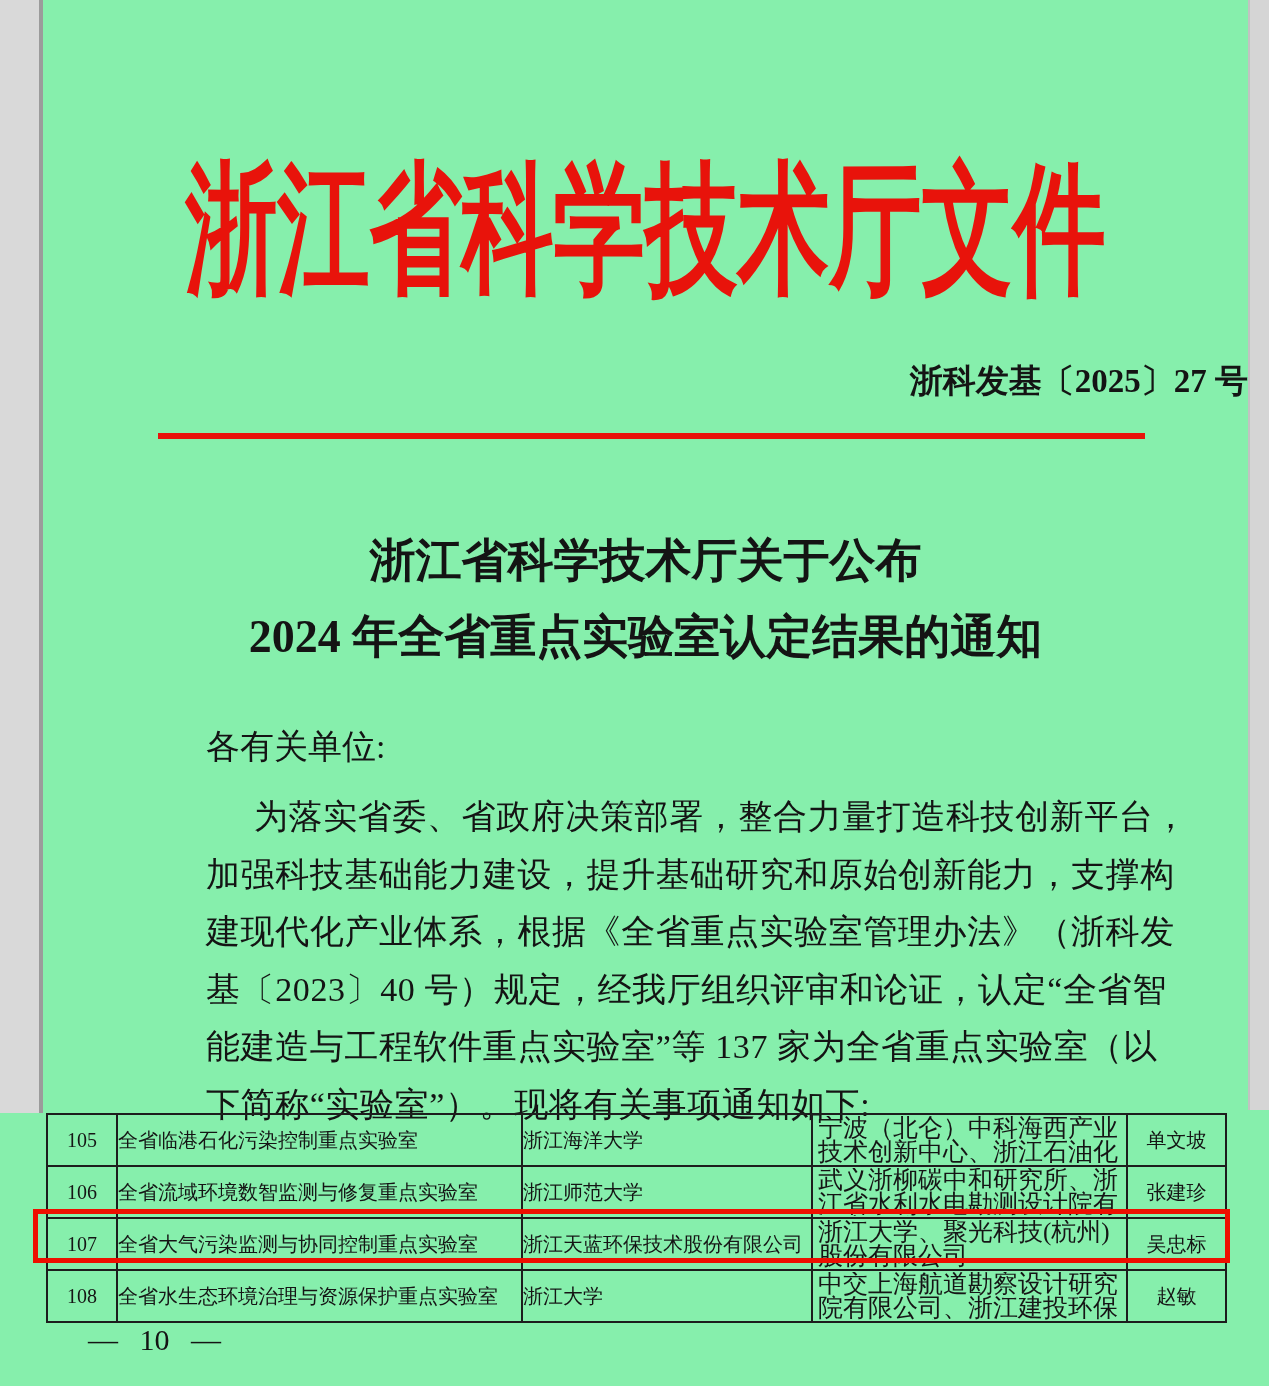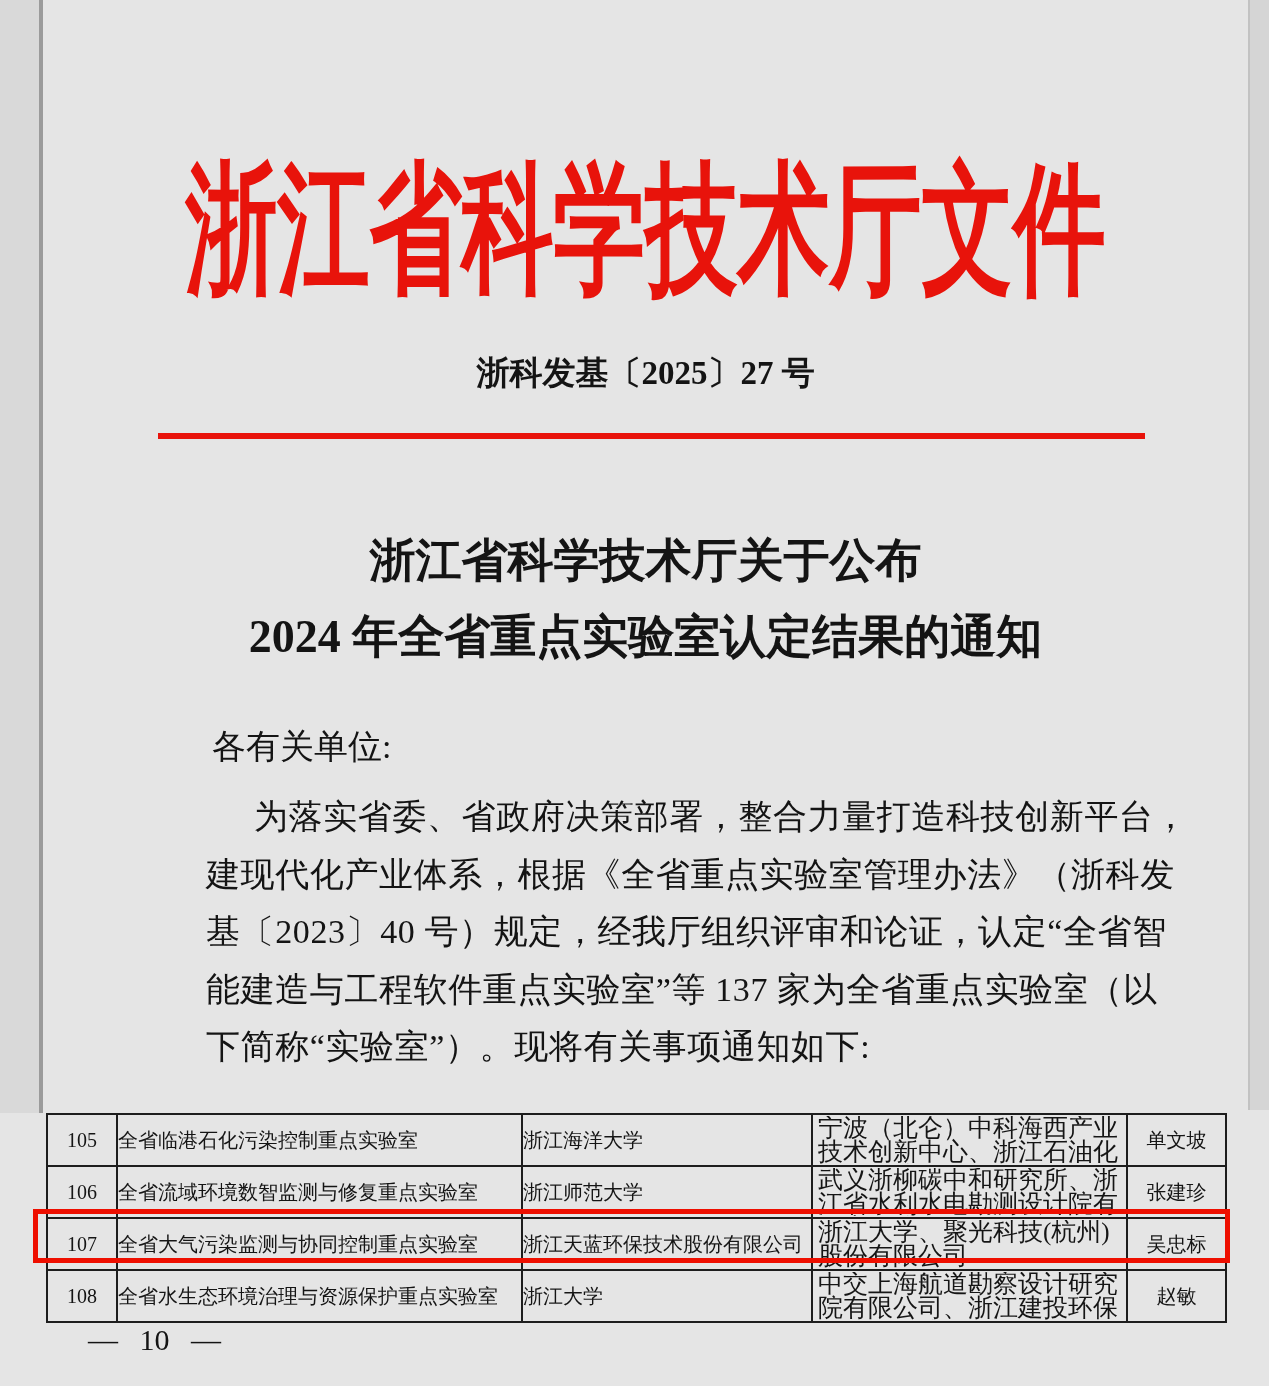--- a/index.html
+++ b/index.html
@@ -1,49 +1,49 @@
 <!DOCTYPE html>
 <html style="--header_red: #e8130b; --highlight_red: #ee0f00; --table_border: #1d1d1d; --text_black: #141414; --gutter_gray: #d9d9d9;"><head>
 <meta charset="utf-8">
 <style>
   html,body{margin:0;padding:0;background:#ffffff;}
   .screen{
-    position:relative;width:1269px;height:1386px;background:#e5e5e5;overflow:hidden;
+    position:relative;width:1269px;height:1386px;background:#86efac;overflow:hidden;
     font-family:"Liberation Serif","DejaVu Serif",serif;color:var(--text_black,#141414);
   }
   
   .gutter-left{
     position:absolute;left:0;top:0;width:39px;height:1113px;
     background:var(--gutter_gray,#d9d9d9);border-right:4px solid #9b9b9b;
   }
   .gutter-right{
     position:absolute;right:0;top:0;width:19px;height:1110px;
     background:#d5d5d5;border-left:2px solid #c2c2c2;
   }
   
   .agency-header{
     position:absolute;left:43px;top:148px;width:1205px;height:165px;line-height:165px;
     text-align:center;font-size:92px;font-weight:bold;color:var(--header_red,#e8130b);
     transform:scaleY(1.55);transform-origin:center;white-space:nowrap;letter-spacing:0;
   }
   .doc-number{
-    position:absolute;left:43px;top:351px;width:1205px;height:45px;line-height:45px;
-    text-align:center;font-size:33px;font-weight:bold;white-space:nowrap;
+    position:absolute;left:43px;top:359px;width:1205px;height:45px;line-height:45px;
+    text-align:right;font-size:33px;font-weight:bold;white-space:nowrap;
   }
   .red-rule{
     position:absolute;left:158px;top:433px;width:987px;height:6px;
     background:var(--header_red,#e8130b);
   }
   .notice-title{
     position:absolute;left:43px;top:523px;width:1205px;text-align:center;
     font-size:46px;font-weight:bold;line-height:76px;
   }
   .notice-title div{white-space:nowrap;}
   .salutation{
-    position:absolute;left:212px;top:726px;font-size:34px;line-height:42px;white-space:nowrap;
+    position:absolute;left:206px;top:726px;font-size:34px;line-height:42px;white-space:nowrap;
   }
   .body-text{
     position:absolute;left:206px;top:788px;width:940px;
     font-size:34px;line-height:57.5px;letter-spacing:0.6px;
   }
   .bline{white-space:nowrap;}
   .bline.indent{padding-left:48px;}
   
   .table-wrap{position:absolute;left:46px;top:1113px;font-family:Liberation Serif, serif;}
   table.results{
@@ -88,20 +88,21 @@
 
   <div class="notice-title">
     <div>浙江省科学技术厅关于公布</div>
     <div>2024 年全省重点实验室认定结果的通知</div>
   </div>
 
   <div class="salutation">各有关单位:</div>
 
   <div class="body-text">
     <div class="bline indent">为落实省委、省政府决策部署，整合力量打造科技创新平台，</div>
+    <div class="bline">加强科技基础能力建设，提升基础研究和原始创新能力，支撑构</div>
     <div class="bline">建现代化产业体系，根据《全省重点实验室管理办法》（浙科发</div>
     <div class="bline">基〔2023〕40 号）规定，经我厅组织评审和论证，认定“全省智</div>
     <div class="bline">能建造与工程软件重点实验室”等 137 家为全省重点实验室（以</div>
     <div class="bline">下简称“实验室”）。现将有关事项通知如下:</div>
   </div>
 
   <div class="table-wrap">
     <table class="results">
       <tbody>
         <tr>

